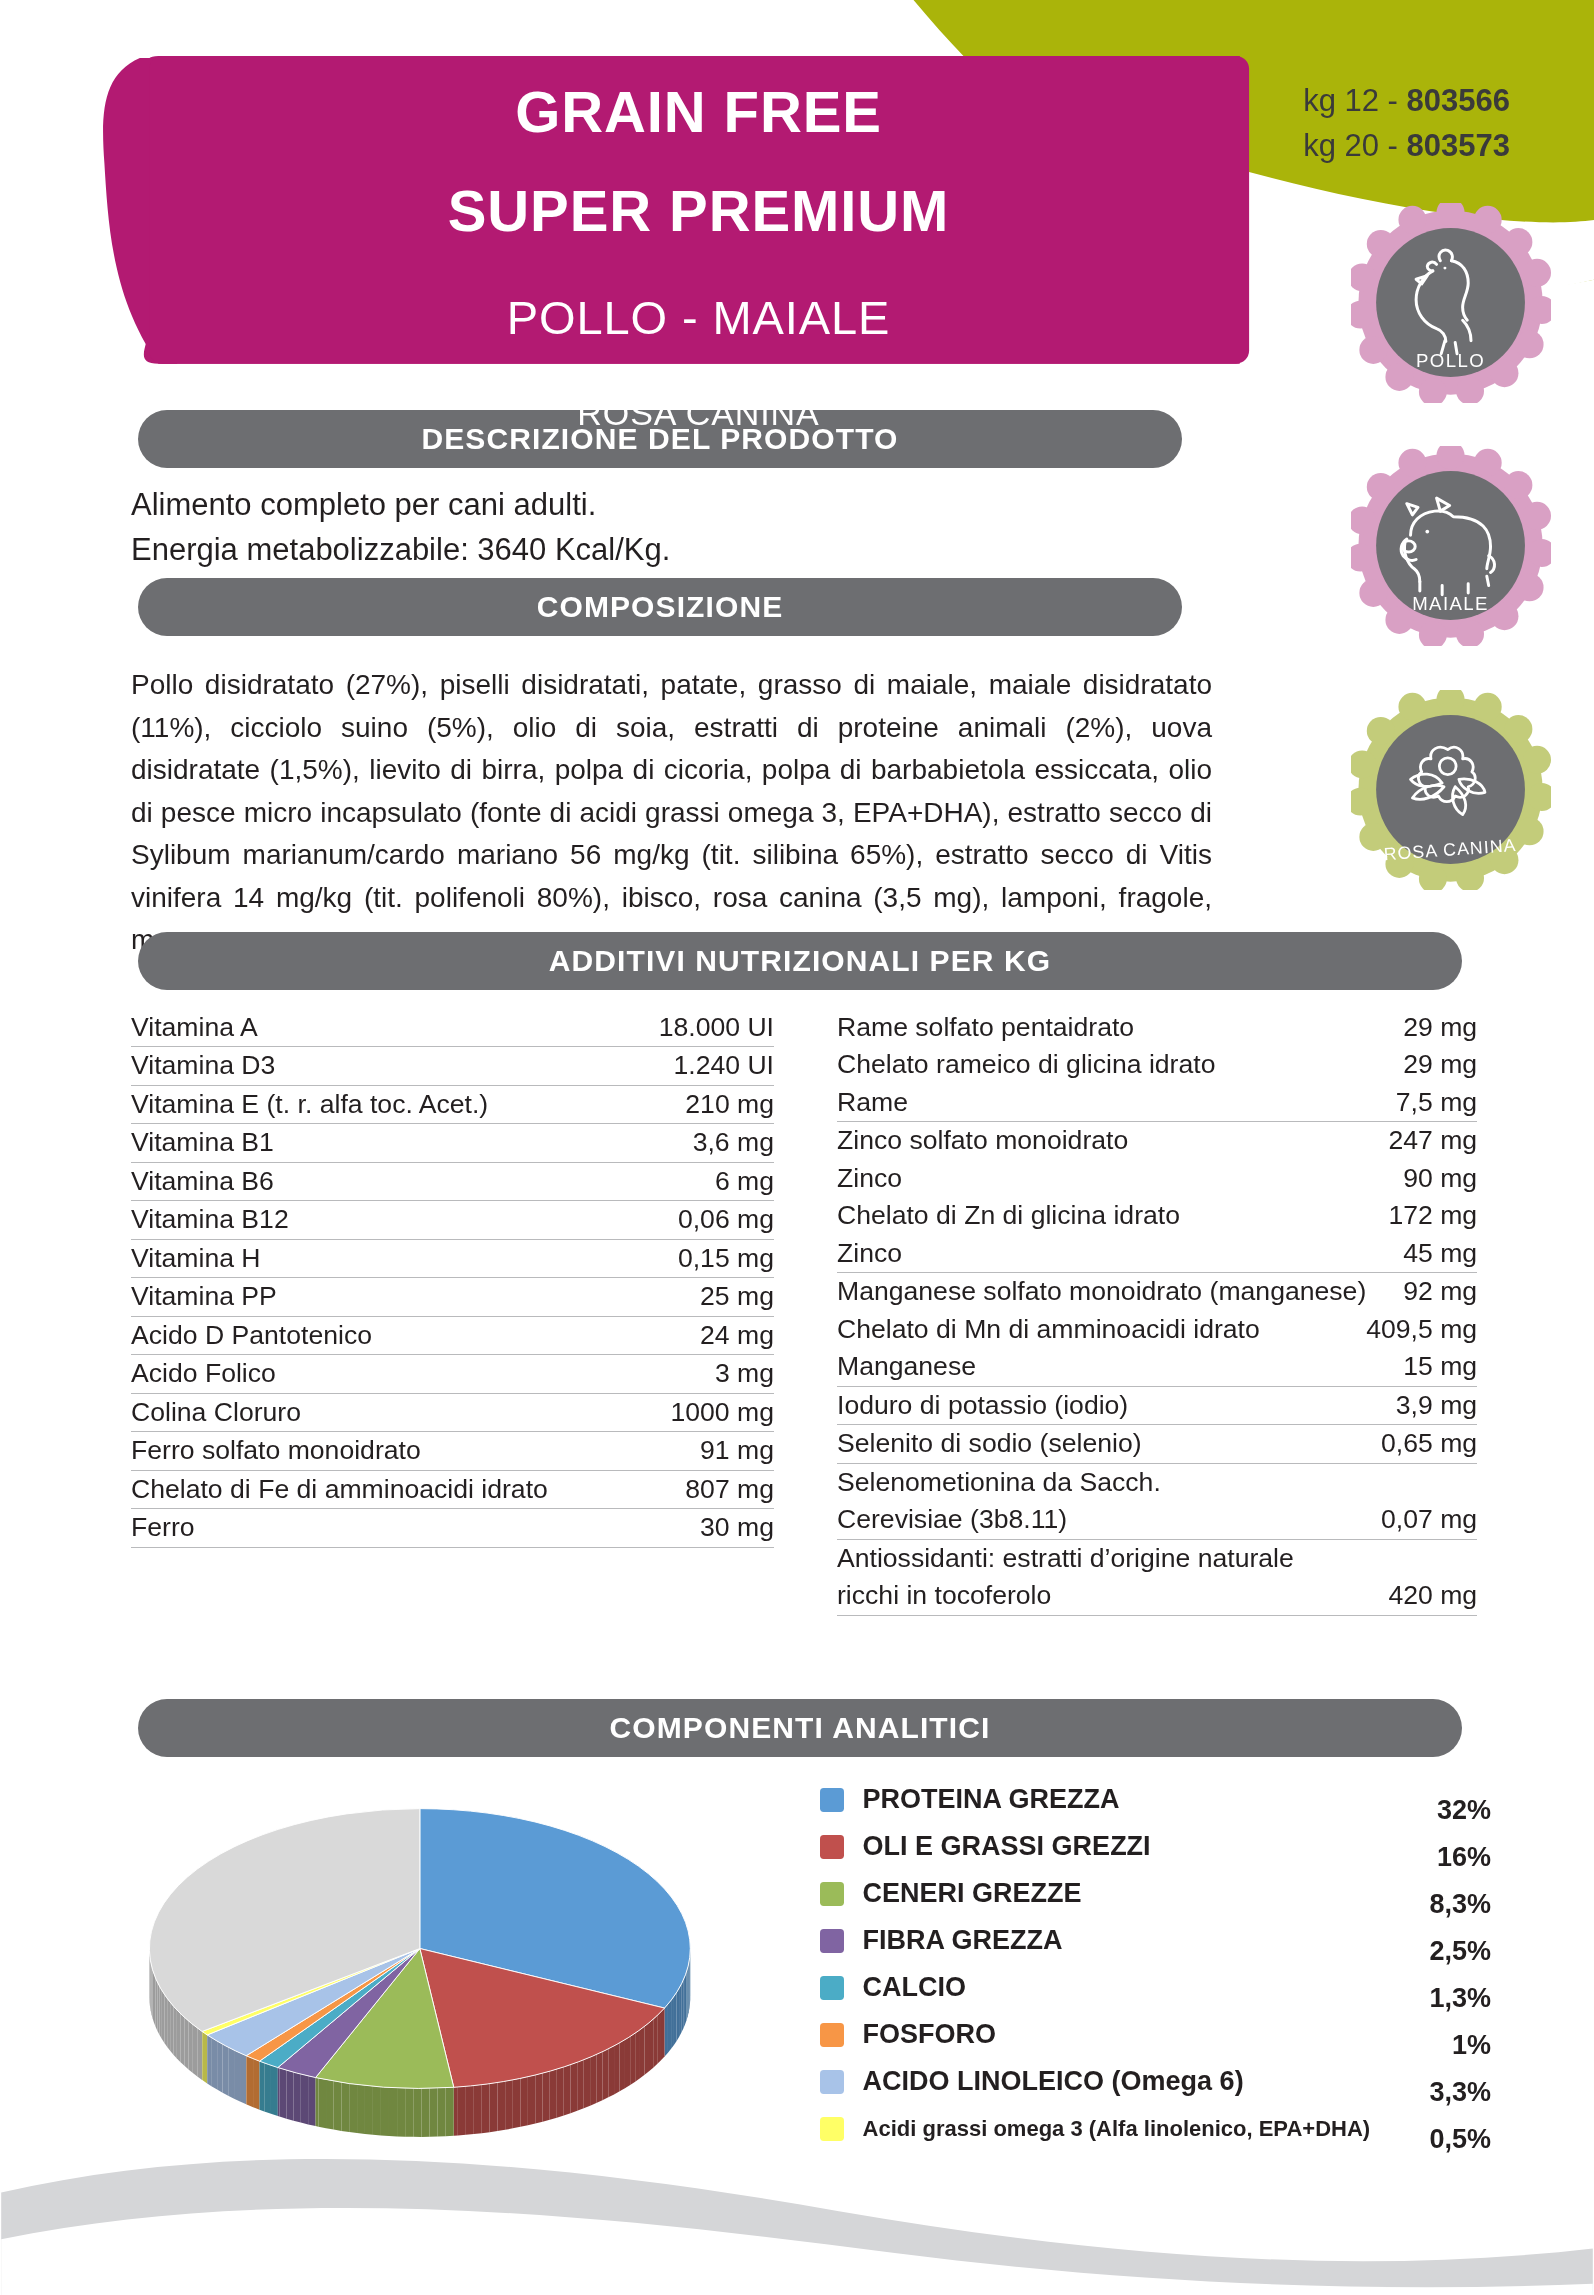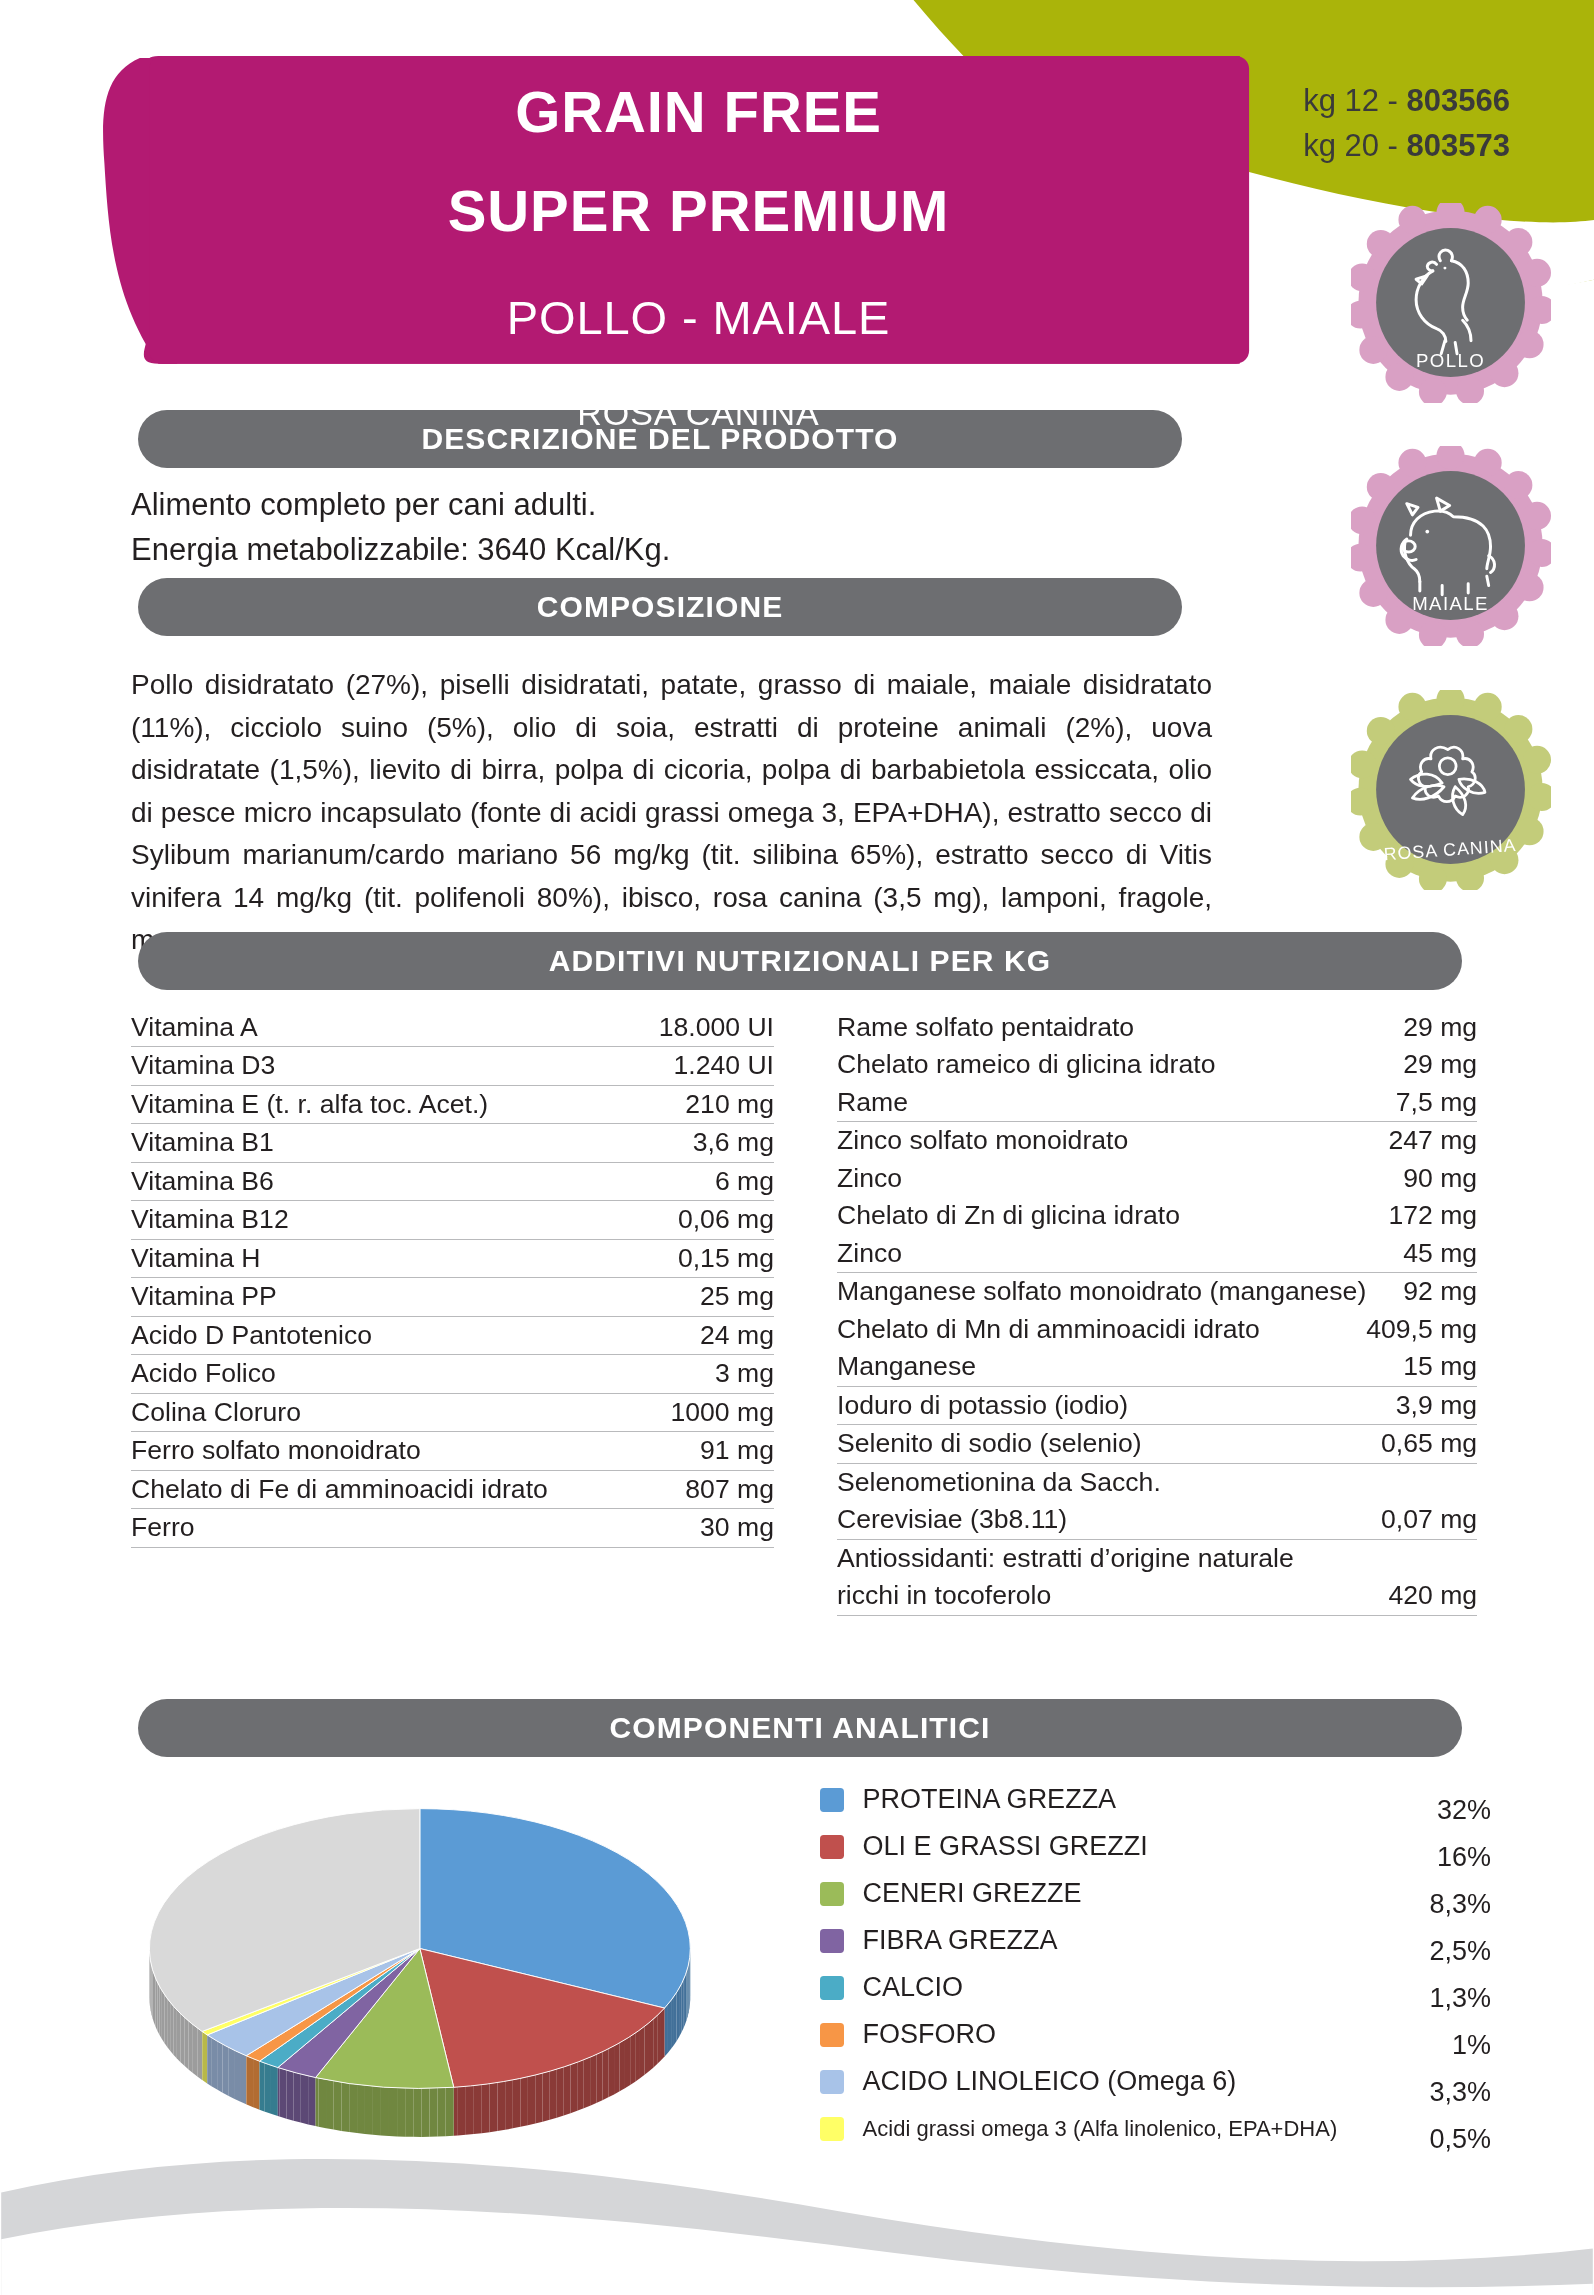--- a/index.html
+++ b/index.html
@@ -55,21 +55,21 @@
   .addtable table { border-collapse:collapse; width:100%; }
   .addtable td {
     font-size:26.6px; color:#231f20; padding:2.8px 0 3.7px 0;
     border-bottom:1.3px solid #b9babc; white-space:nowrap;
   }
   .addtable td.v { text-align:right; }
   .addtable tr.nb td { border-bottom:none; }
 
   
   .pie-area { position:absolute; left:112px; top:1776px; width:653px; height:401px; }
-  .legend { position:absolute; left:820px; top:1776px; width:671px; }
+  .legend { position:absolute; left:820px; top:1776px; width:671px;font-weight:bold; }
   .legend-row { display:flex; align-items:center; height:47px; }
   .swatch { width:24px; height:24px; border-radius:3.7px; margin-right:18.6px; flex:0 0 auto; }
   .lg-label { font-size:27px; color:#231f20; flex:1 1 auto; white-space:nowrap; }
   .lg-label.small { font-size:22px; }
   .lg-val { font-size:27px; color:#231f20; text-align:center; white-space:nowrap;margin-top:21px; }
 
   
   .footer-wrap { position:absolute; left:0; bottom:0; width:1594px; height:242px; overflow:hidden; }
 </style>
 </head>

